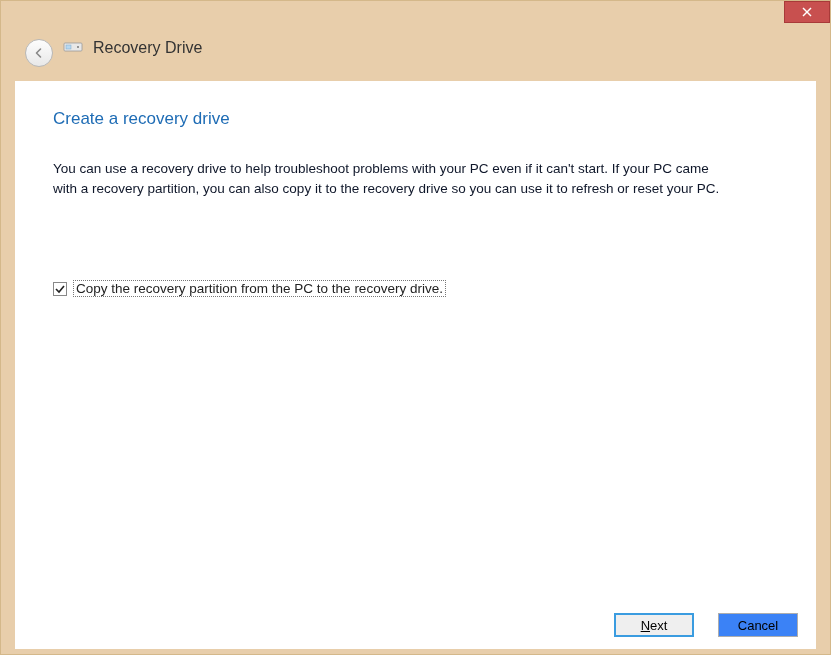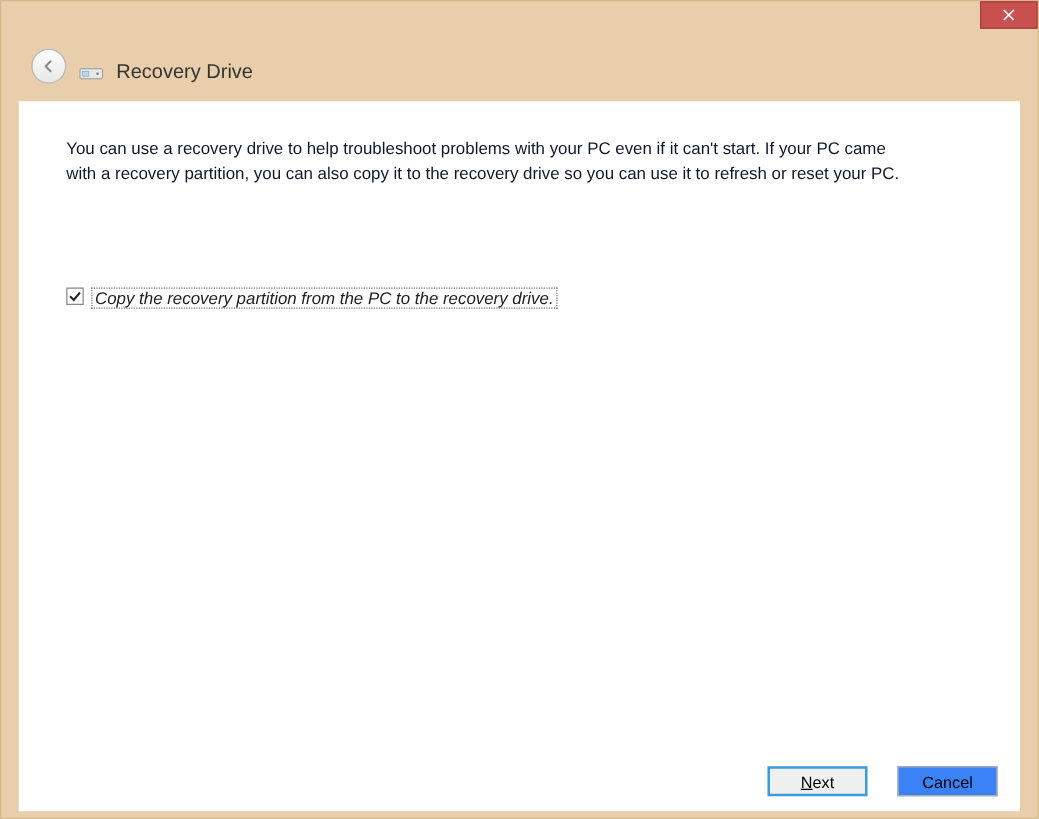--- a/index.html
+++ b/index.html
@@ -39,21 +39,21 @@
       margin-right: 0;
       margin-top: 0;
     }
     .close-btn svg {
       width: 10px;
       height: 10px;
     }
     .header {
       padding: 8px 24px 14px 24px;
       display: flex;
-      align-items: flex-end;
+      align-items: flex-start;
       gap: 10px;
     }
     .back-btn {
       width: 28px;
       height: 28px;
       border-radius: 50%;
       border: 1px solid #b8b8b8;
       background: linear-gradient(#fdfdfd, #e8e8e8);
       display: flex;
       align-items: center;
@@ -89,22 +89,22 @@
     }
     .description {
       font-size: 13.5px;
       color: #0f172a;
       line-height: 1.45;
       margin-bottom: 82px;
       max-width: 680px;
     }
     .checkbox-row {
       display: flex;
+      align-items: center;
       gap: 6px;
-      font-style: italic;
     }
     .checkbox-wrap {
       width: 14px;
       height: 14px;
       border: 1px solid #888;
       background: #fff;
       display: flex;
       align-items: center;
       justify-content: center;
       cursor: pointer;
@@ -166,20 +166,21 @@
       <svg width="20" height="12" viewBox="0 0 20 12">
         <rect x="1" y="2" width="18" height="8" rx="1" fill="#e8e8e8" stroke="#999" stroke-width="0.8"></rect>
         <rect x="3" y="4" width="5" height="4" fill="#b8d8f0" stroke="#7aa8cc" stroke-width="0.5"></rect>
         <circle cx="15" cy="6" r="1" fill="#7a7a7a"></circle>
       </svg>
     </div>
     <div class="header-title">Recovery Drive</div>
   </div>
 
   <div class="content-area">
+    <div class="page-title">Create a recovery drive</div>
     <div class="description">You can use a recovery drive to help troubleshoot problems with your PC even if it can't start. If your PC came with a recovery partition, you can also copy it to the recovery drive so you can use it to refresh or reset your PC.</div>
 
     <div class="checkbox-row">
       <div class="checkbox-wrap">
         <svg width="12" height="12" viewBox="0 0 12 12">
           <path d="M2 6 L5 9 L10 3" stroke="#222" stroke-width="1.6" fill="none"></path>
         </svg>
       </div>
       <span class="checkbox-label">Copy the recovery partition from the PC to the recovery drive.</span>
     </div>

